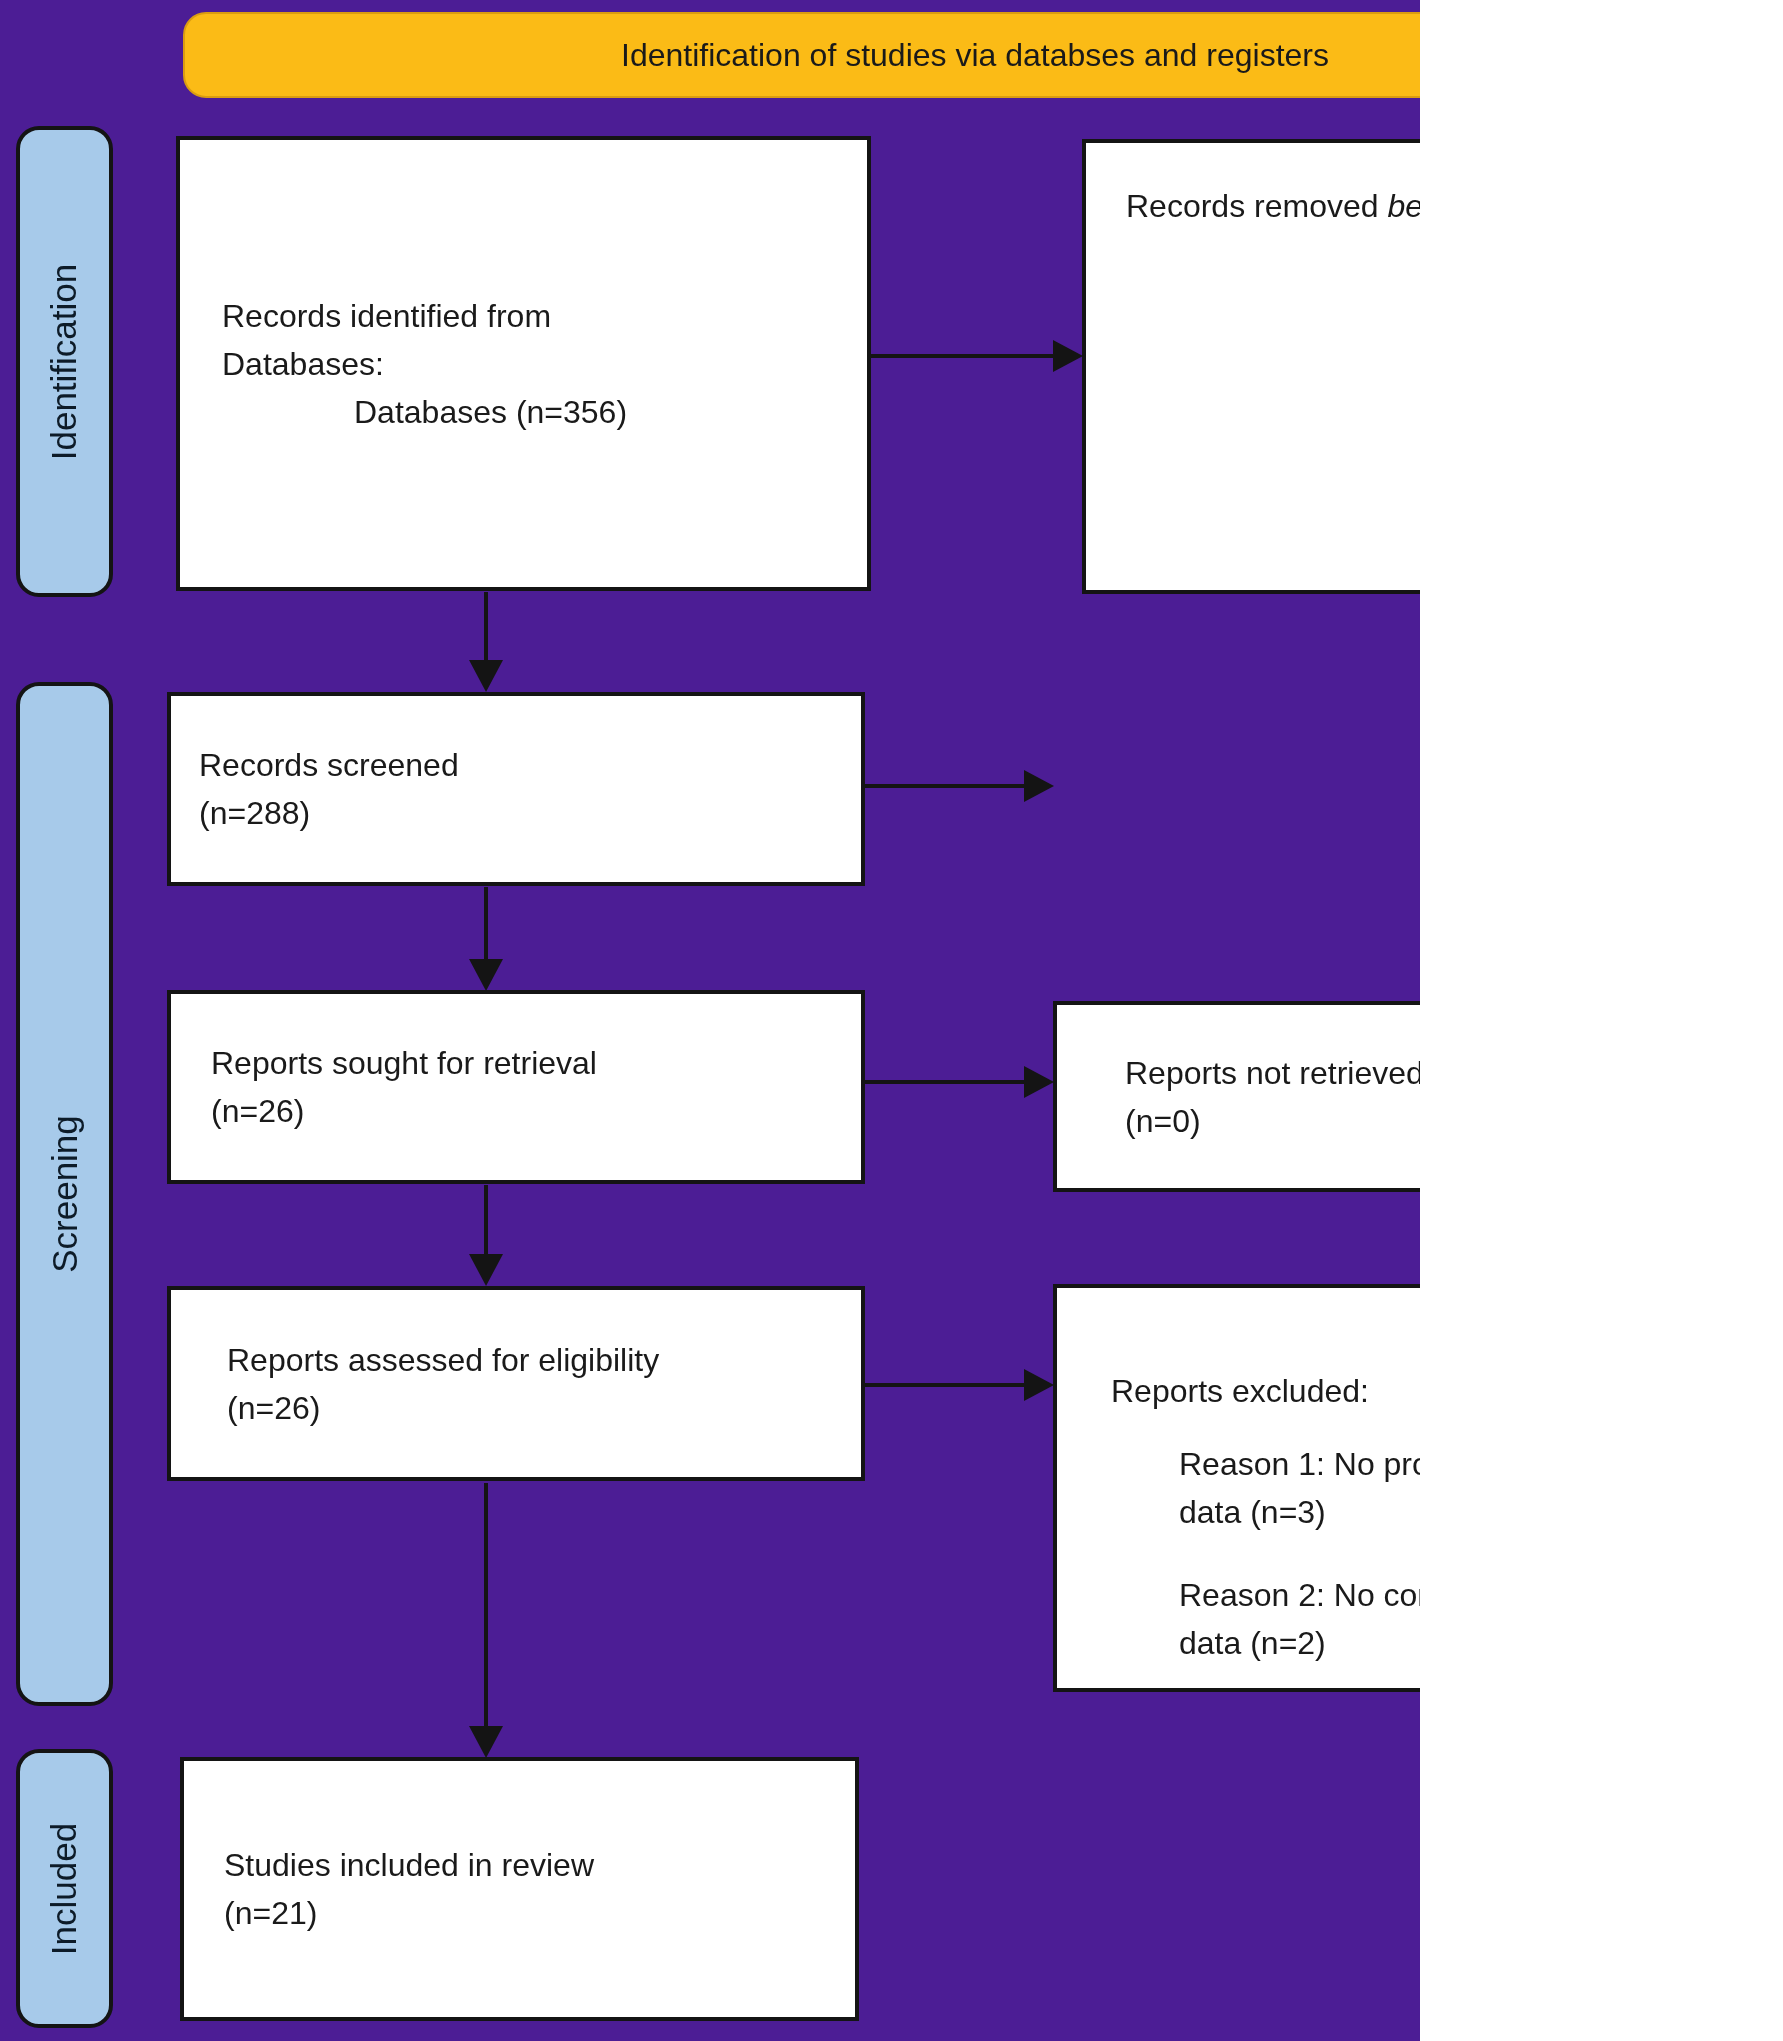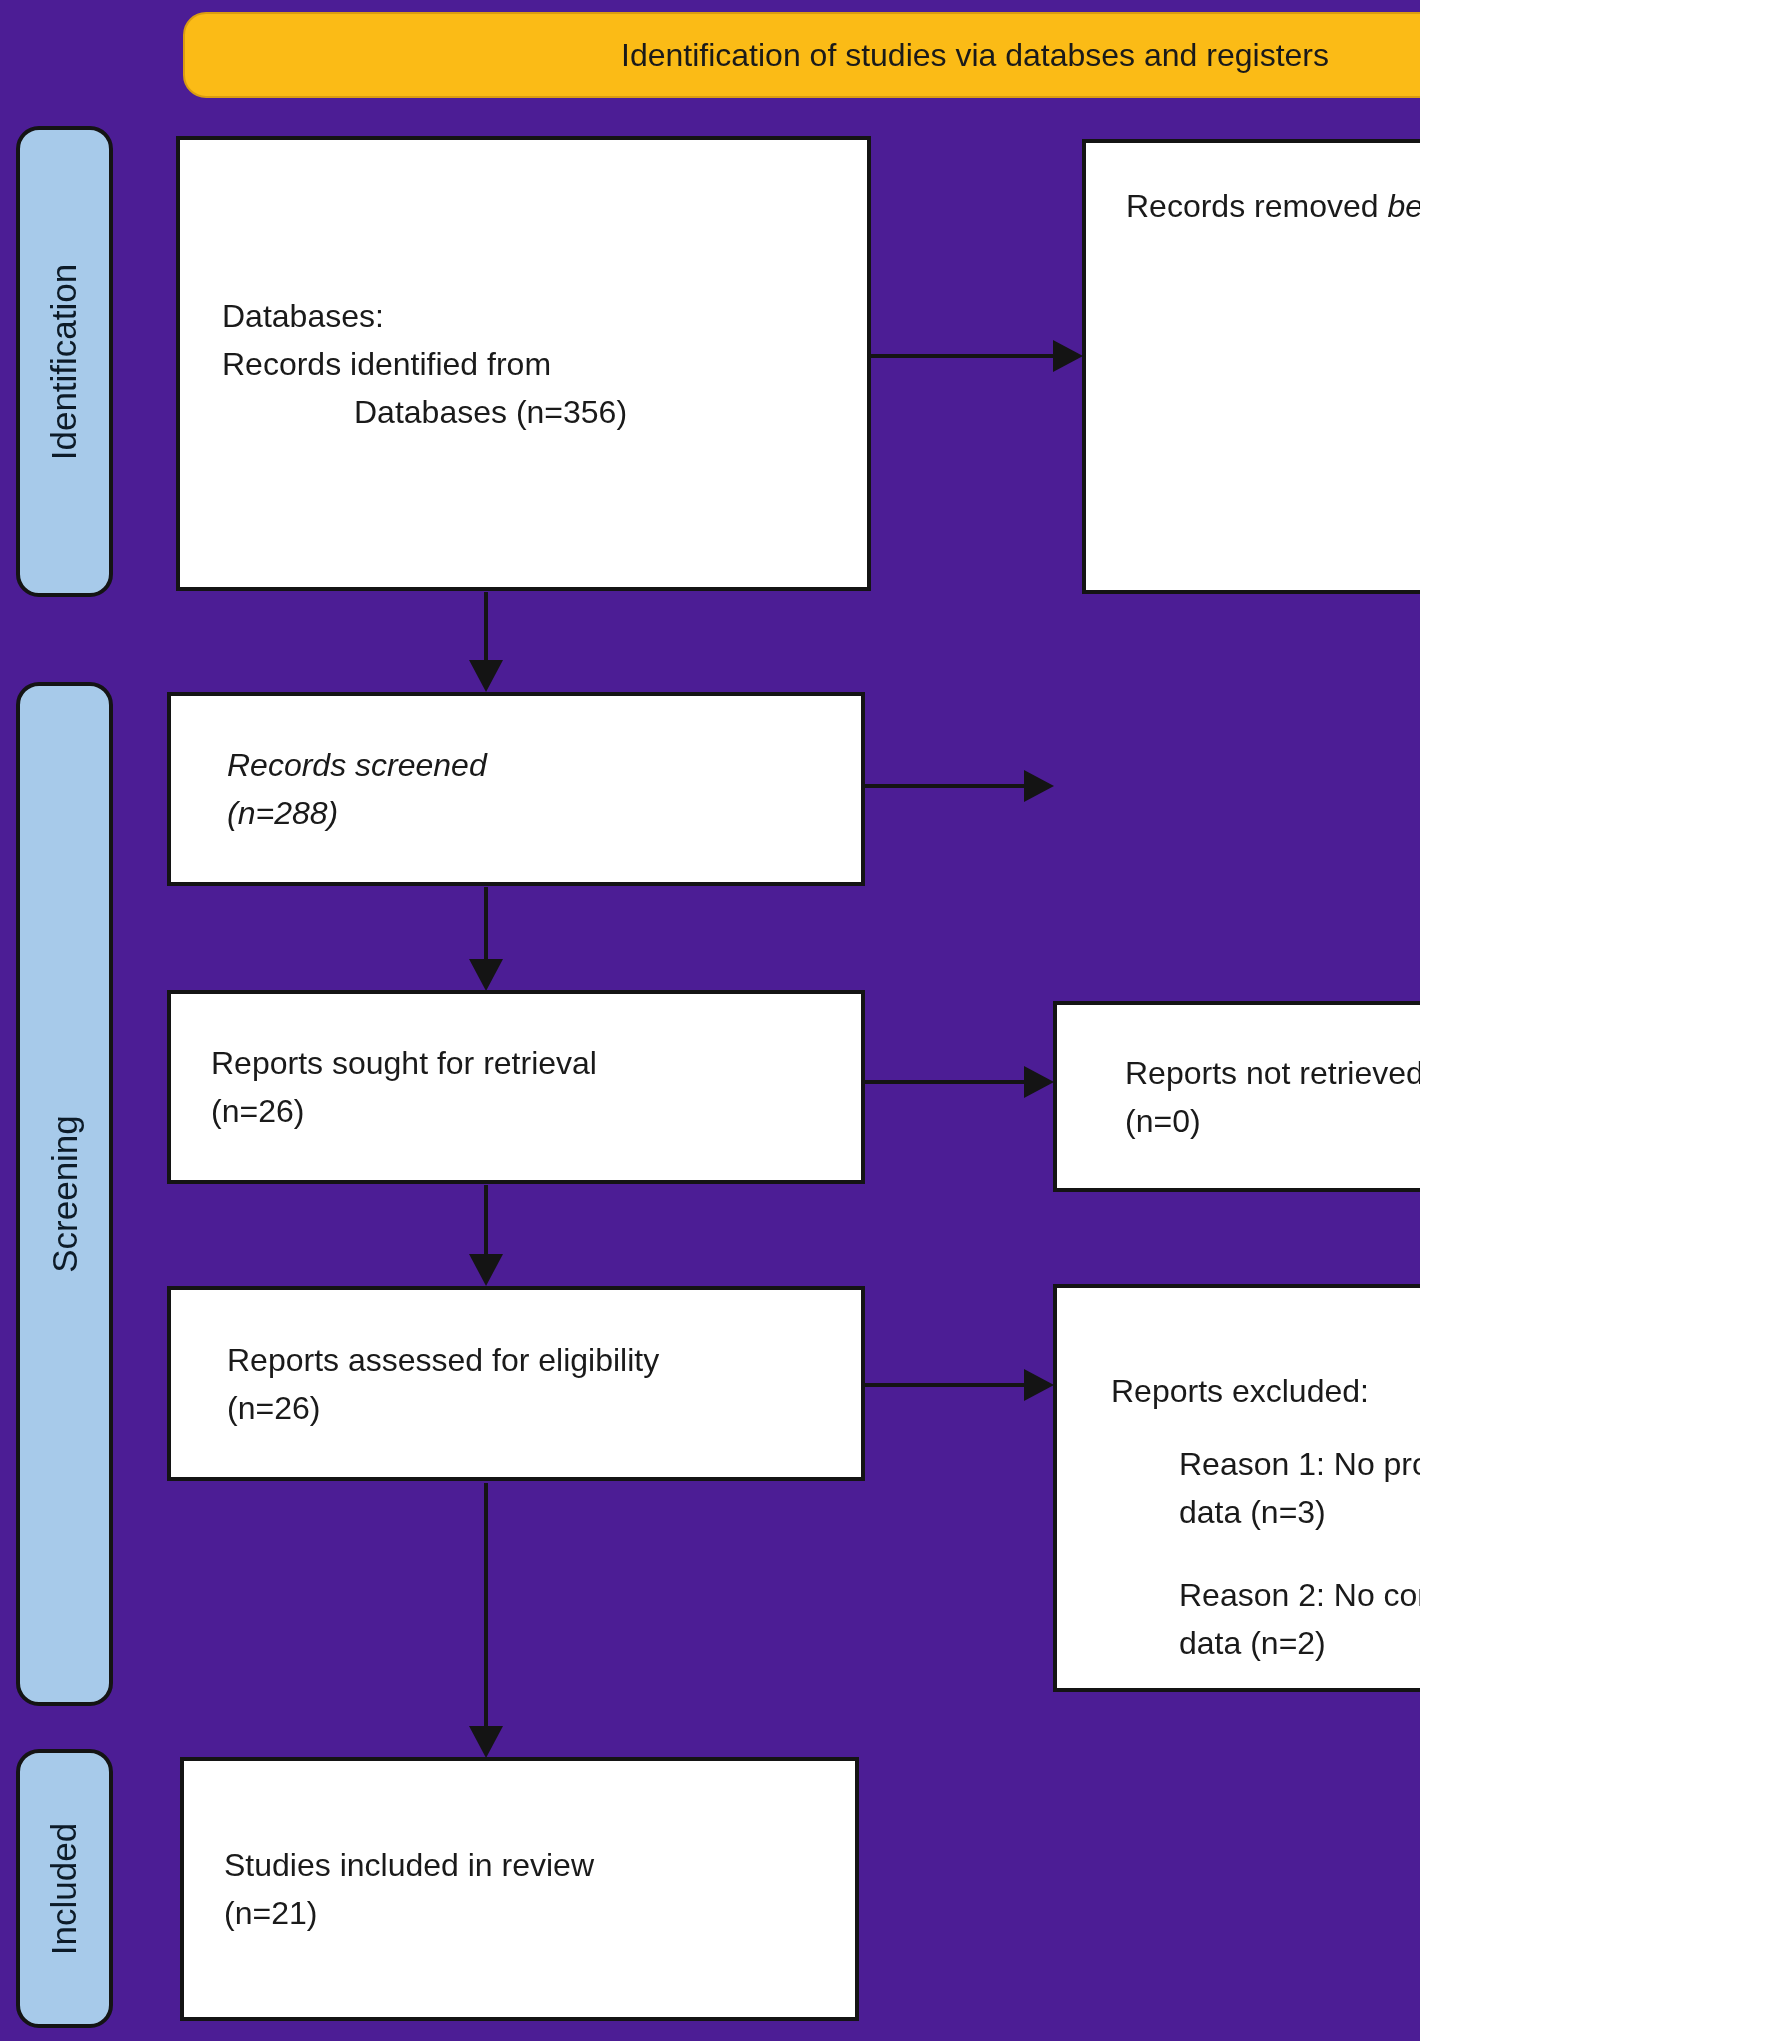--- a/index.html
+++ b/index.html
@@ -57,21 +57,21 @@
   .pre { white-space: pre-line; }
   .vcenter { display: flex; flex-direction: column; justify-content: center; }
 
   #box-records-identified { left: 176px; top: 136px; width: 695px; height: 455px; padding-left: 42px; padding-right: 17.6px; }
   #box-records-identified .indent { margin-left: 132px; }
 
   #box-records-removed { left: 1082px; top: 139px; width: 684px; height: 455px; padding: 39px 24.6px 0 40px; }
   #box-records-removed .list { margin-left: 68px; margin-top: 23px; }
   #box-records-removed .list-item + .list-item { margin-top: 19.3px; }
 
-  #box-records-screened     { left: 167px;  top: 692px;  width: 698px; height: 194px; padding-left: 56px; font-style: italic; }
+  #box-records-screened     { left: 167px;  top: 692px;  width: 698px; height: 194px; padding-left: 28px; }
   #box-records-excluded     { left: 1053px; top: 693px;  width: 702px; height: 195px; padding-left: 54px; }
   #box-reports-sought       { left: 167px;  top: 990px; width: 698px; height: 194px; padding-left: 40px; }
   #box-reports-not-retrieved{ left: 1053px; top: 1001px; width: 711px; height: 191px; padding-left: 68px; }
   #box-reports-assessed     { left: 167px;  top: 1286px; width: 698px; height: 195px; padding-left: 56px; }
 
   #box-reports-excluded { left: 1053px; top: 1284px; width: 713px; height: 408px; padding: 79px 24.6px 0 54px; }
   #box-reports-excluded .list { margin-left: 68px; margin-top: 25px; }
   #box-reports-excluded .list-item + .list-item { margin-top: 35px; }
 
   #box-studies-included { left: 180px; top: 1757px; width: 679px; height: 264px; padding-left: 40px; }
@@ -124,22 +124,22 @@
     <span class="stage-label">Identification</span>
   </div>
   <div class="stage" id="stage-screening">
     <span class="stage-label">Screening</span>
   </div>
   <div class="stage" id="stage-included">
     <span class="stage-label">Included</span>
   </div>
 
   <div class="box vcenter" id="box-records-identified">
+    <div>Records identified from</div>
     <div>Databases:</div>
-    <div>Records identified from</div>
     <div class="indent">Databases (n=356)</div>
   </div>
 
   <div class="box" id="box-records-removed">
     <div>
       <span>Records removed </span><span class="italic">before screening:</span>
     </div>
   </div>
 
   <div class="box vcenter" id="box-records-screened">

